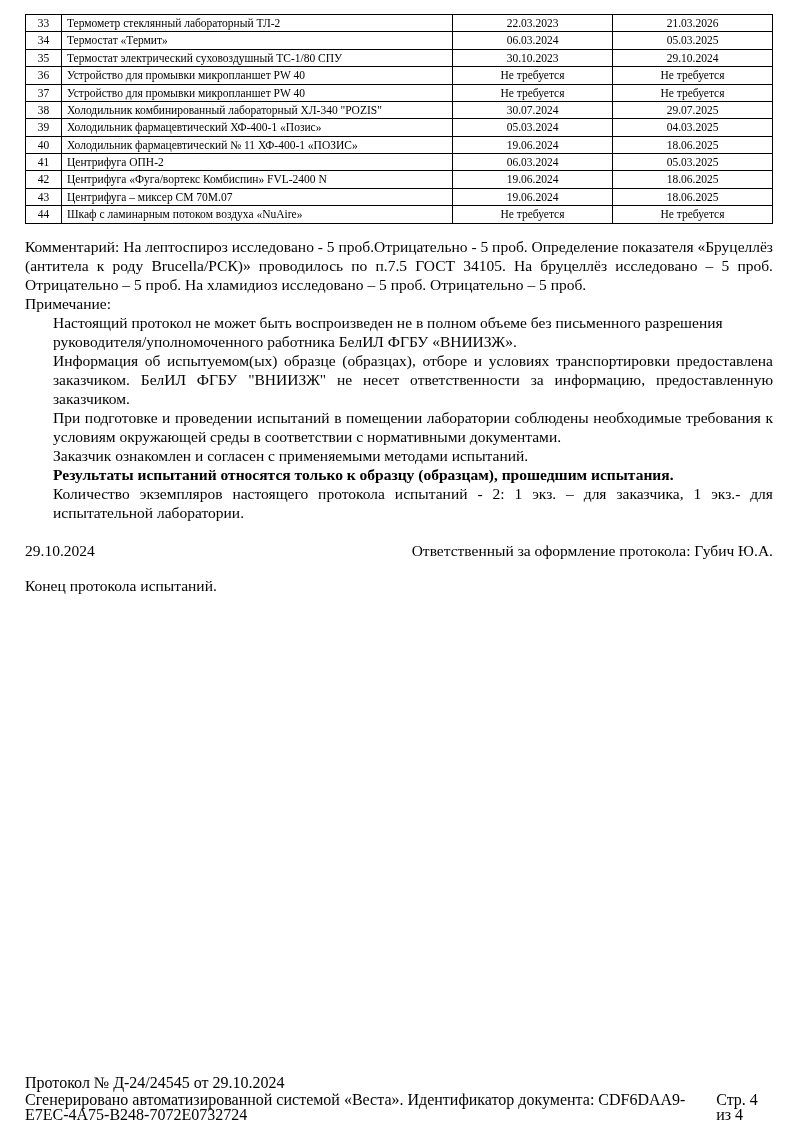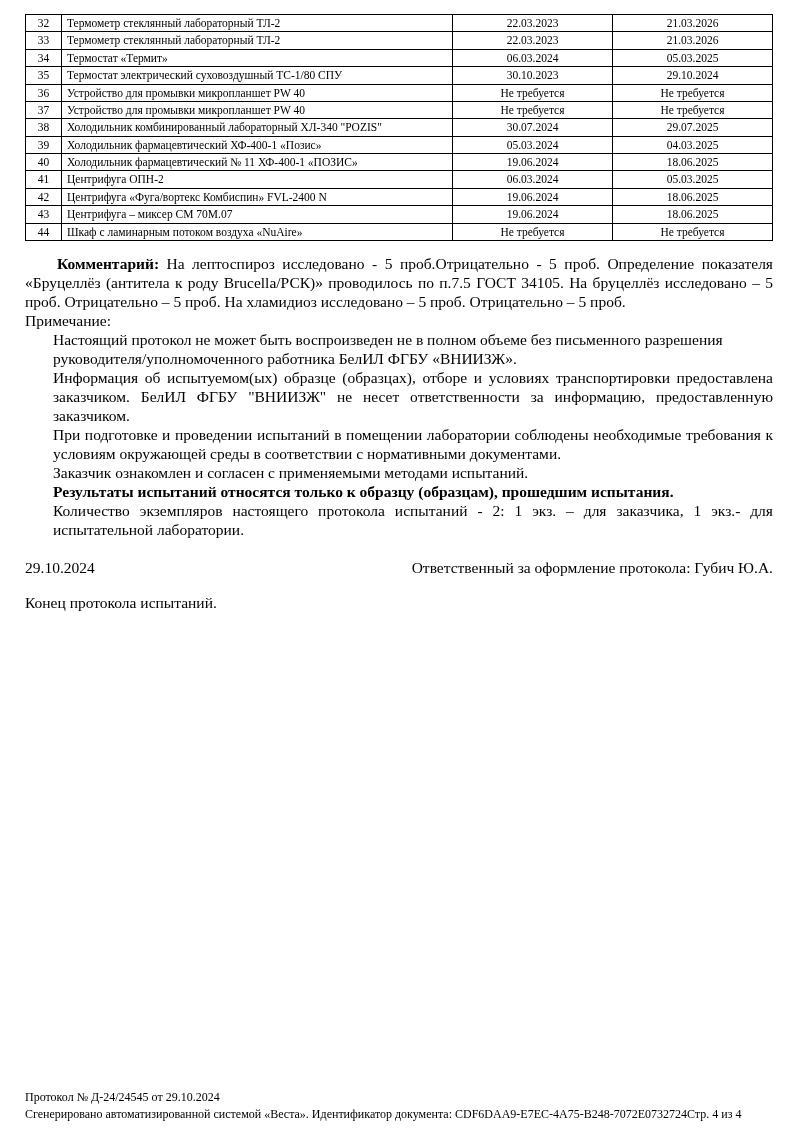--- a/index.html
+++ b/index.html
@@ -25,58 +25,52 @@
     padding: 1px 5px;
     height: 17px;
     vertical-align: middle;
     line-height: 1.25;
   }
   td.c-num  { width: 36px;  text-align: center; }
   td.c-name { text-align: left; }
   td.c-date { width: 160px; text-align: center; }
   .body-text { font-size: 15.5px; line-height: 19px; }
   .comment { margin-top: 13px; text-align: justify; }
-  .comment b { font-weight: bold; margin-left: 32px; }
+  .comment b { font-weight: normal; }
   .notes-title { }
   .note-par { text-align: left; margin-left: 28px; }
   .note-par.justify { text-align: justify; }
   .note-par.bold { font-weight: bold; }
   .signoff {
     display: flex;
     justify-content: space-between;
     margin-top: 19px;
   }
   .end-line { margin-top: 16px; }
   .footer {
     position: absolute;
     left: 25px;
     right: 27px;
     bottom: 10px;
-    font-size: 12px;
+    font-size: 16px;
     line-height: 15px;
   }
   .footer-row {
     display: flex;
     justify-content: flex-start;
     margin-top: 2px;
   }
 </style>
 </head>
 <body>
 
 <div class="page">
 
   <table class="equipment-table">
     <tbody>
-    <tr>
-      <td class="c-num">32</td>
-      <td class="c-name">Термометр стеклянный лабораторный ТЛ-2</td>
-      <td class="c-date">22.03.2023</td>
-      <td class="c-date">21.03.2026</td>
-    </tr>
 
     <tr>
       <td class="c-num">33</td>
       <td class="c-name">Термометр стеклянный лабораторный ТЛ-2</td>
       <td class="c-date">22.03.2023</td>
       <td class="c-date">21.03.2026</td>
     </tr>
 
     <tr>
       <td class="c-num">34</td>

